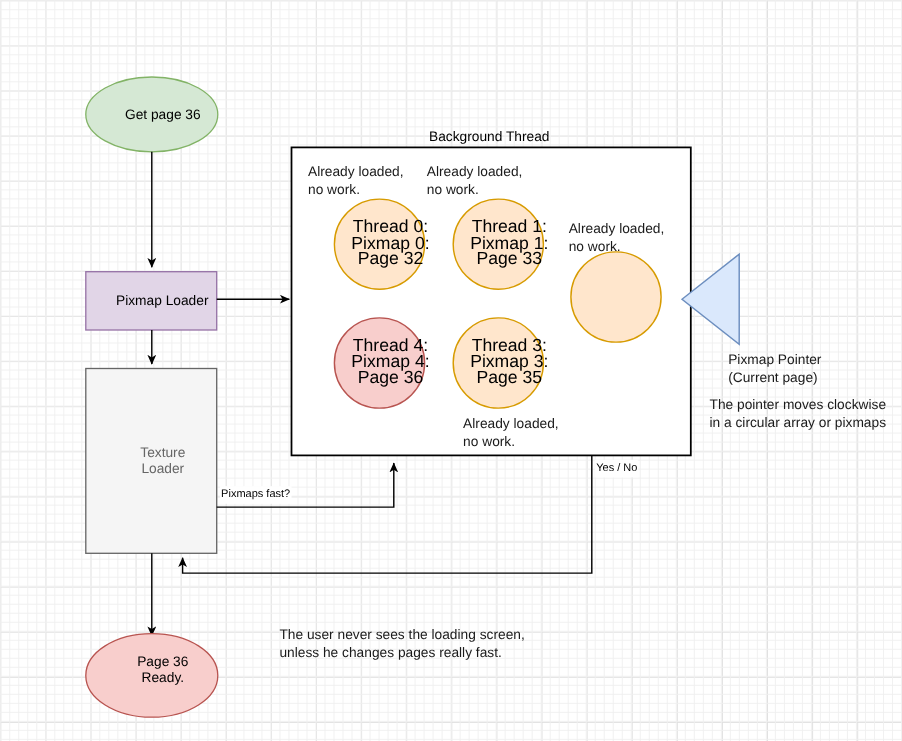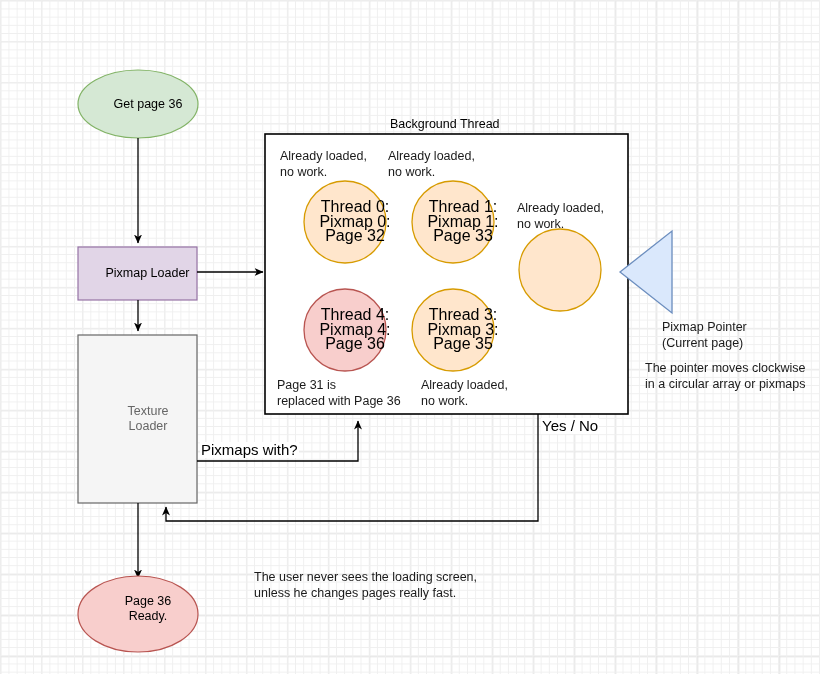--- a/index.html
+++ b/index.html
@@ -47,21 +47,21 @@
     align-items: center;
     justify-content: center;
     margin-left: 10px;
   }
   .circle-label {
     font-size: 16px;
     line-height: 14.5px;
   }
   .edge-label {
     position: absolute;
-    font-size: 15px;
+    font-size: 10px;
     line-height: 16px;
     background: #ffffff;
     padding: 0 1px;
     white-space: nowrap;
   }
   .title-label {
     position: absolute;
     font-size: 12.5px;
     white-space: nowrap;
   }
@@ -137,27 +137,25 @@
 Page 36</div>
 
   <div class="note" style="left:280px; top:148px;">Already loaded,
 no work.</div>
   <div class="note" style="left:388px; top:148px;">Already loaded,
 no work.</div>
   <div class="note" style="left:517px; top:200px;">Already loaded,
 no work.</div>
   <div class="note" style="left:421px; top:377px;">Already loaded,
 no work.</div>
-  <div class="note" style="left:277px; top:377px;">Page 31 is
-replaced with Page 36</div>
 
   <div class="note" style="left:638px; top:319px;margin-left:24px;">Pixmap Pointer
 (Current page)</div>
   <div class="note" style="left:645px; top:360px;">The pointer moves clockwise
 in a circular array or pixmaps</div>
 
-  <div class="edge-label" style="left:200px; top:442px;">Pixmaps with?</div>
+  <div class="edge-label" style="left:200px; top:442px;">Pixmaps fast?</div>
   <div class="edge-label" style="left:541px; top:418px;">Yes / No</div>
 
   <div class="note" style="left:254px; top:569px;">The user never sees the loading screen,
 unless he changes pages really fast.</div>
 
 </div>
 
 </body></html>

